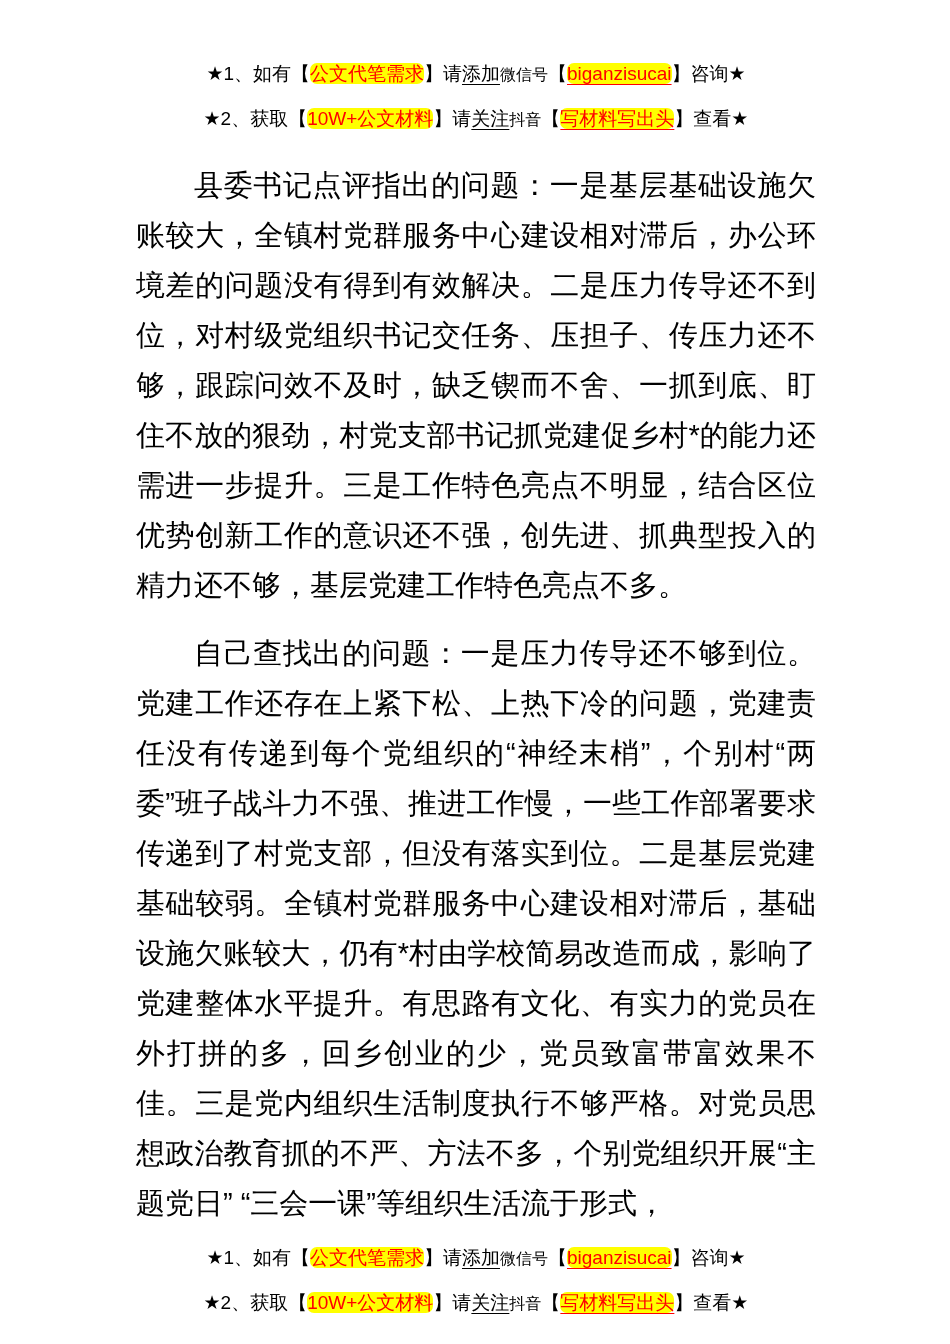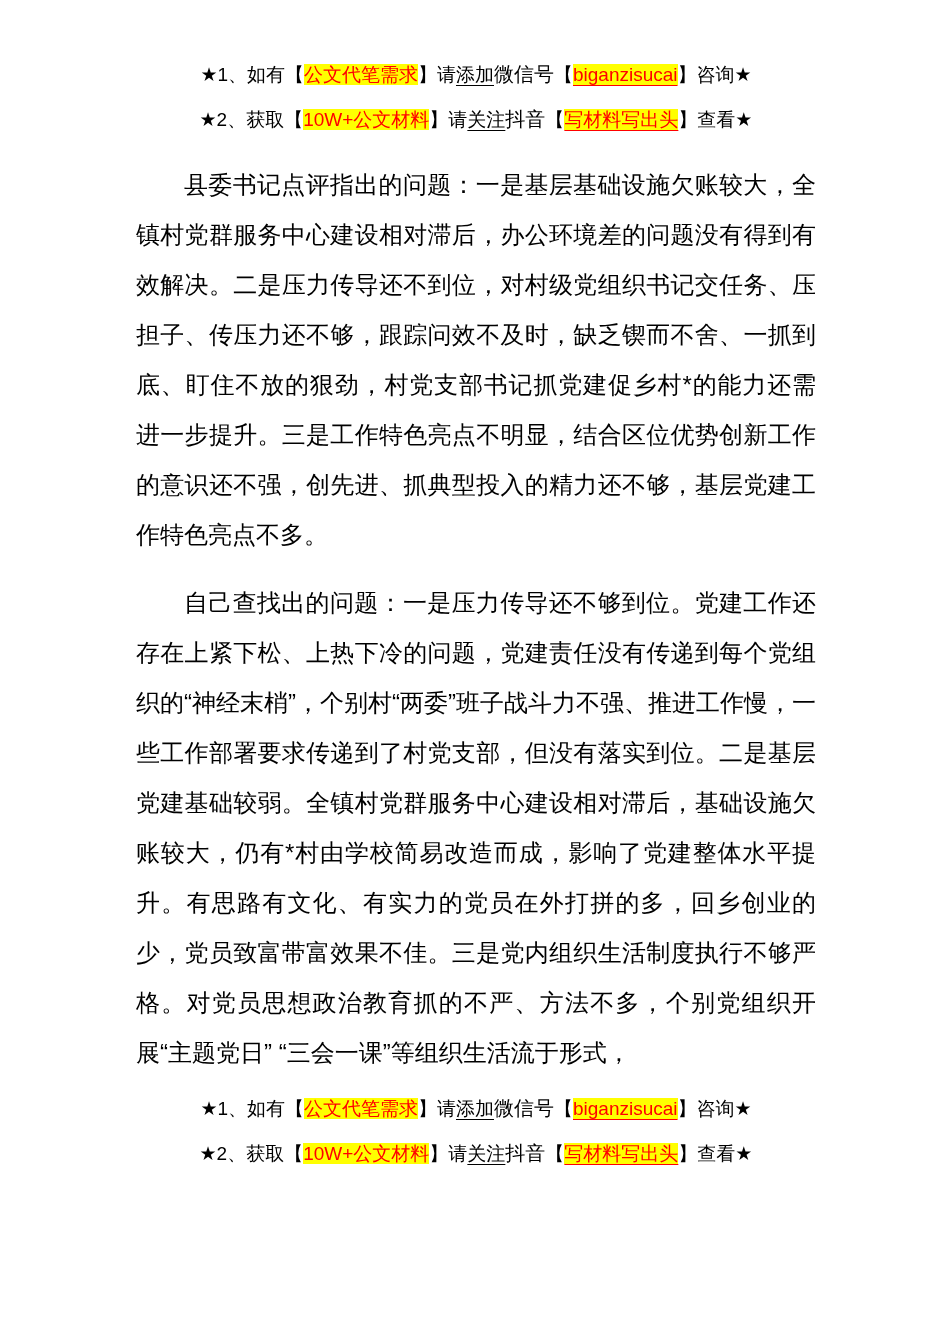--- a/index.html
+++ b/index.html
@@ -27,31 +27,32 @@
     color: #000000;
   }
   .promo-line {
     line-height: 44px;
     white-space: nowrap;
   }
   .seg { font-weight: normal; }
   .seg.hl {
     color: #ff0000;
     background: #ffff00;
+    border-radius: 7px;
   }
   .seg.u {
     text-decoration: underline;
     text-underline-offset: 4px;
   }
-  .seg.sm { font-size: 20px; }
+  .seg.sm { font-size: 16px; }
   .promo-bottom { margin-top: 8px; }
   
   .body-text {
     margin-top: 18px;
-    font-size: 24px;
+    font-size: 29px;
     line-height: 50px;
     text-align: justify;
     font-weight: 400;
   }
   .body-text p {
     margin: 0 0 18px 0;
     text-indent: 2em;
   }
   .body-text p:last-child { margin-bottom: 0; }
 </style>

